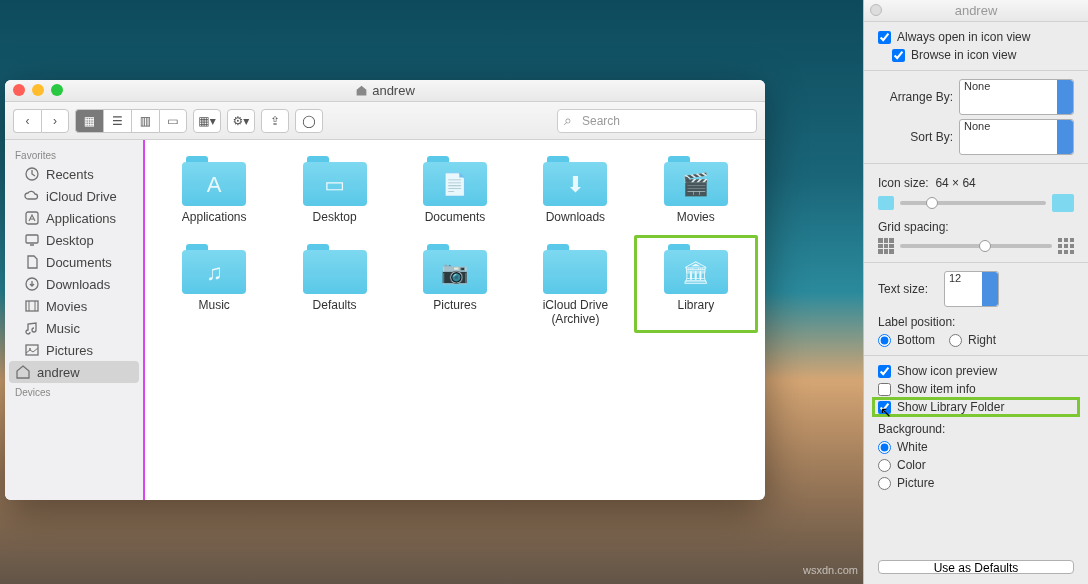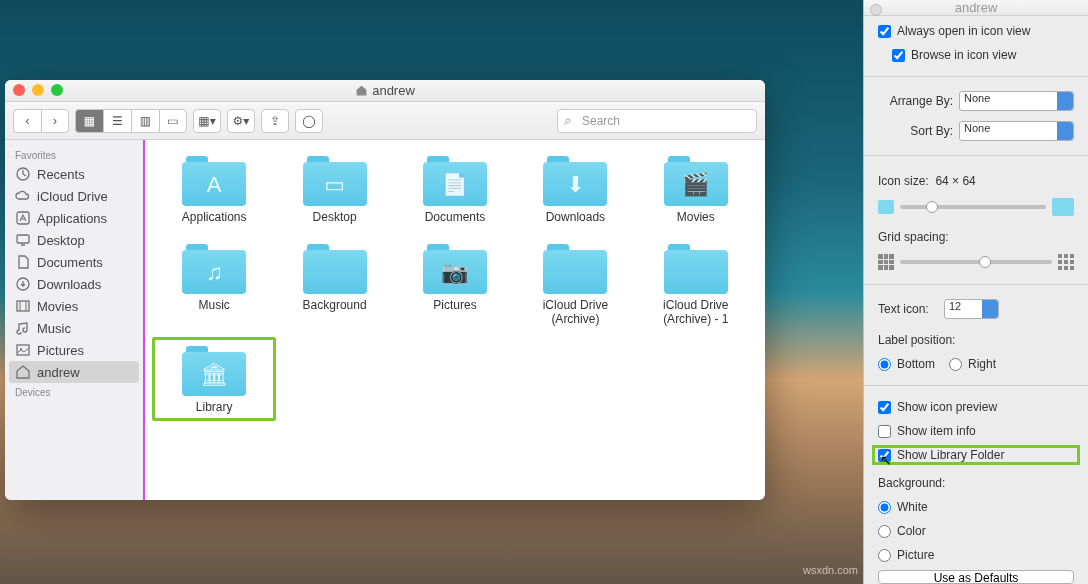--- a/index.html
+++ b/index.html
@@ -20,40 +20,40 @@
 .tb-group .tb-btn { border-radius: 0; border-right: none; }
 .tb-group .tb-btn:first-child { border-radius: 4px 0 0 4px; }
 .tb-group .tb-btn:last-child { border-radius: 0 4px 4px 0; border-right: 1px solid #c8c8c8; }
 .tb-btn.active { background: #7a7a7a; color: #fff; }
 .search-field { flex: 1; max-width: 200px; margin-left: auto; height: 24px; border: 1px solid #ccc; border-radius: 4px; padding: 0 8px 0 24px; font-size: 12px; color: #999; display: flex; align-items: center; position: relative; background: #fff; }
 .search-field::before { content: "⌕"; position: absolute; left: 6px; font-size: 14px; color: #999; }
 
 .finder-body { flex: 1; display: flex; }
 .sidebar { width: 140px; background: #f0eff1; border-right: 2px solid #d946ef; padding: 6px 0; overflow: auto; }
 .sb-header { font-size: 10px; color: #888; text-transform: none; padding: 4px 10px 2px; font-weight: 500; }
-.sb-item { display: flex; align-items: center; gap: 6px; padding: 3px 10px; font-size: 13px; color: #444; cursor: default; }
+.sb-item { display: flex; align-items: center; gap: 6px; padding: 3px 19px; font-size: 13px; color: #444; cursor: default; }
 .sb-item.active { background: #d4d4d4; border-radius: 4px; margin: 0 4px; padding: 3px 6px; }
 .sb-ico { width: 16px; height: 16px; color: #737373; flex-shrink: 0; }
 
 .content { flex: 1; padding: 14px; display: grid; grid-template-columns: repeat(5, 1fr); gap: 18px 10px; align-content: start; overflow: auto; }
 .folder-item { display: flex; flex-direction: column; align-items: center; gap: 4px; font-size: 12px; color: #333; text-align: center; }
 .folder-ico { width: 64px; height: 52px; position: relative; }
 .folder-shape { position: absolute; inset: 0; }
 .folder-shape::before { content: ""; position: absolute; top: 2px; left: 4px; width: 22px; height: 8px; background: #5ac8e8; border-radius: 3px 3px 0 0; }
 .folder-shape::after { content: ""; position: absolute; top: 8px; left: 0; right: 0; bottom: 0; background: linear-gradient(#7dd8f0, #5ac8e8); border-radius: 4px; }
 .folder-glyph { position: absolute; top: 18px; left: 0; right: 0; text-align: center; font-size: 22px; color: rgba(255,255,255,.85); z-index: 2; }
 .highlight-box { border: 3px solid #7bc832; padding: 4px; margin: -7px; border-radius: 2px; }
 
 .viewopts-panel { position: absolute; right: 0; top: 0; bottom: 0; width: 225px; background: #ececec; border-left: 1px solid #c0c0c0; display: flex; flex-direction: column; font-size: 12px; color: #333; }
 .vo-title { height: 22px; background: linear-gradient(#f6f6f6,#e8e8e8); border-bottom: 1px solid #d0d0d0; display: flex; align-items: center; justify-content: center; font-size: 13px; color: #999; position: relative; }
 .vo-close { position: absolute; left: 6px; top: 4px; width: 12px; height: 12px; border-radius: 50%; background: #ddd; border: 1px solid #bbb; }
-.vo-body { padding: 8px 14px; display: flex; flex-direction: column; gap: 10px; }
+.vo-body { padding: 8px 14px; display: flex; flex-direction: column; gap: 4px; }
 .vo-row { display: flex; align-items: center; gap: 6px; }
 .vo-label { flex: 0 0 75px; text-align: right; font-size: 12px; }
-.vo-select { flex: 1; height: 20px; background: #fff; border: 1px solid #b0b0b0; border-radius: 3px; font-size: 11px; padding: 0 4px; position: relative; }
+.vo-select { flex: 1; height: 36px; background: #fff; border: 1px solid #b0b0b0; border-radius: 3px; font-size: 11px; padding: 0 4px; position: relative; }
 .vo-select::after { content: ""; position: absolute; right: 0; top: 0; width: 16px; height: 100%; background: #4a90e2; border-radius: 0 3px 3px 0; }
 .vo-check { display: flex; align-items: center; gap: 6px; font-size: 12px; }
 .vo-check input { width: 13px; height: 13px; }
 .vo-radio { display: flex; align-items: center; gap: 6px; font-size: 12px; }
 .vo-radio input { width: 13px; height: 13px; }
 .vo-section-label { font-size: 12px; color: #333; margin-top: 4px; }
 .slider-row { display: flex; align-items: center; gap: 6px; }
 .slider { flex: 1; height: 4px; background: #c0c0c0; border-radius: 2px; position: relative; }
 .slider-thumb { position: absolute; top: -4px; width: 12px; height: 12px; background: #fff; border: 1px solid #999; border-radius: 50%; }
 .mini-folder { width: 16px; height: 14px; background: #7dd8f0; border-radius: 2px; }
@@ -220,42 +220,35 @@
             <div class="folder-shape"></div>
             <div class="folder-glyph">♫</div>
           </div>
           <span>Music</span>
         </div>
         <div class="folder-item">
           <div class="folder-ico">
             <div class="folder-shape"></div>
             <div class="folder-glyph"></div>
           </div>
-          <span>Background</span>
+          <span>Defaults</span>
         </div>
         <div class="folder-item">
           <div class="folder-ico">
             <div class="folder-shape"></div>
             <div class="folder-glyph">📷</div>
           </div>
           <span>Pictures</span>
         </div>
         <div class="folder-item">
           <div class="folder-ico">
             <div class="folder-shape"></div>
             <div class="folder-glyph"></div>
           </div>
           <span>iCloud Drive (Archive)</span>
-        </div>
-        <div class="folder-item">
-          <div class="folder-ico">
-            <div class="folder-shape"></div>
-            <div class="folder-glyph"></div>
-          </div>
-          <span>iCloud Drive (Archive) - 1</span>
         </div>
         <div class="folder-item highlight-box">
           <div class="folder-ico">
             <div class="folder-shape"></div>
             <div class="folder-glyph">🏛</div>
           </div>
           <span>Library</span>
         </div>
       </div>
   </div>
@@ -316,21 +309,21 @@
           <span></span>
           <span></span>
           <span></span>
           <span></span>
           <span></span>
           <span></span>
         </div>
     </div>
     <hr class="vo-sep">
     <div class="vo-row">
-      <span class="vo-label" style="flex-basis:60px;text-align:left">Text icon:</span>
+      <span class="vo-label" style="flex-basis:60px;text-align:left">Text size:</span>
       <div class="vo-select" style="flex:0 0 55px"><span>12</span></div>
     </div>
     <div class="vo-section-label">Label position:</div>
     <div style="display:flex;gap:14px">
       <label class="vo-radio">
           <input type="radio" name="lp" checked="" style="">
           <span>Bottom</span>
         </label>
       <label class="vo-radio">
           <input type="radio" name="lp" style="">

